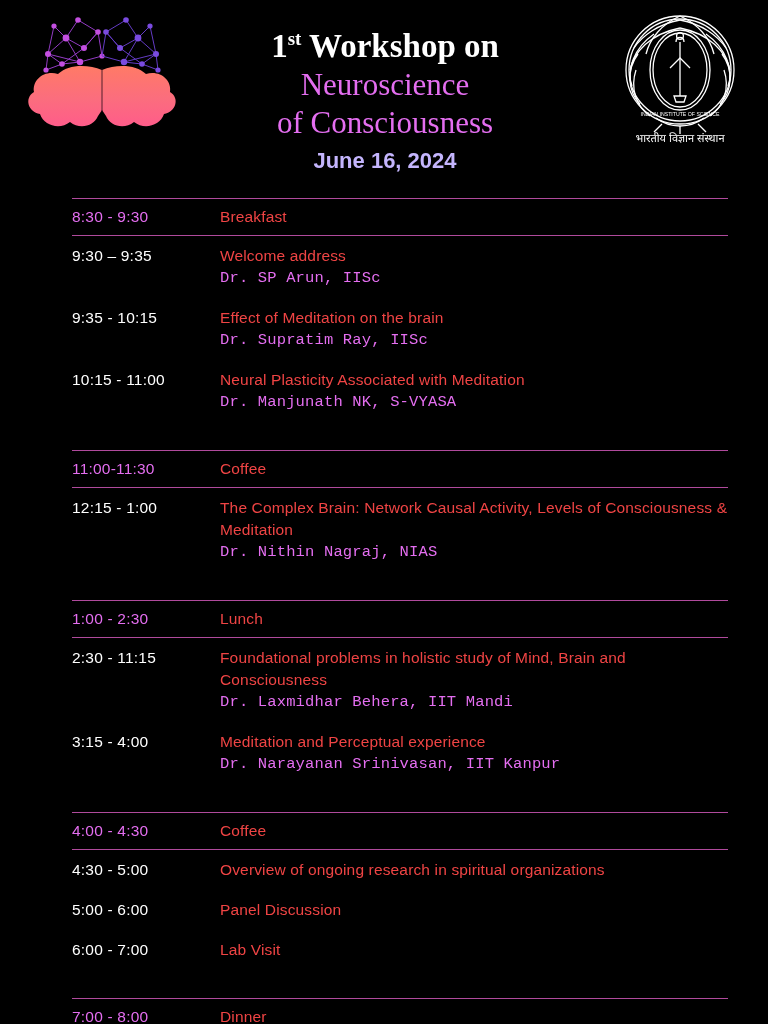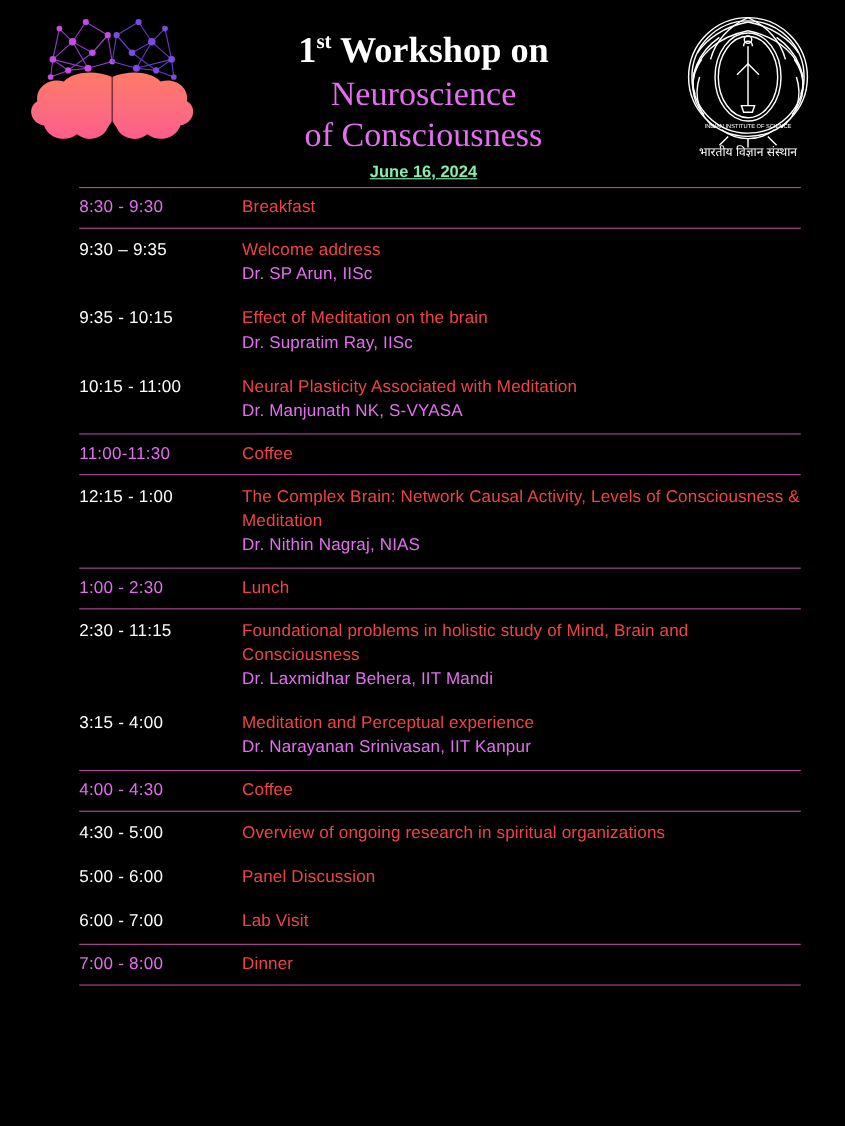--- a/index.html
+++ b/index.html
@@ -64,24 +64,23 @@
   }
   .title-line3 {
     font-family: "Liberation Serif", serif;
     font-size: 31px;
     color: #e46ef0;
     line-height: 1.22;
   }
   .title-date {
     font-family: "Liberation Sans", sans-serif;
     font-weight: bold;
-    font-size: 15px;
-    color: #86efac;
+    font-size: 22px;
+    color: #c4b5fd;
     margin-top: 6px;
-    text-decoration: underline;
   }
 
   
   .schedule {
     position: absolute;
     left: 72px;
     top: 170px;
     width: 656px;
   }
   .row {
@@ -90,20 +89,21 @@
     padding: 9px 0 9px 0;
   }
   .row.break {
     padding: 7px 0 7px 0;
   }
   .row.sep-top {
     border-top: 1px solid #b04a9c;
   }
   .row.sep-bottom {
     border-bottom: 1px solid #b04a9c;
+    margin-top: 28px;
   }
   .time {
     width: 148px;
     flex: 0 0 148px;
     font-size: 15.5px;
     color: #ffffff;
     line-height: 1.42;
     letter-spacing: 0.2px;
   }
   .row.break .time {
@@ -114,20 +114,21 @@
     font-size: 15.5px;
     line-height: 1.42;
   }
   .talk-title {
     color: #ef4444;
     letter-spacing: 0.15px;
   }
   .speaker {
     color: #e46ef0;
     letter-spacing: 0.15px;
+    font-family: Liberation Mono, monospace;
   }
   .row.break .content {
     color: #e46ef0;
   }
 </style>
 </head>
 <body>
 
 <div class="header">
 

